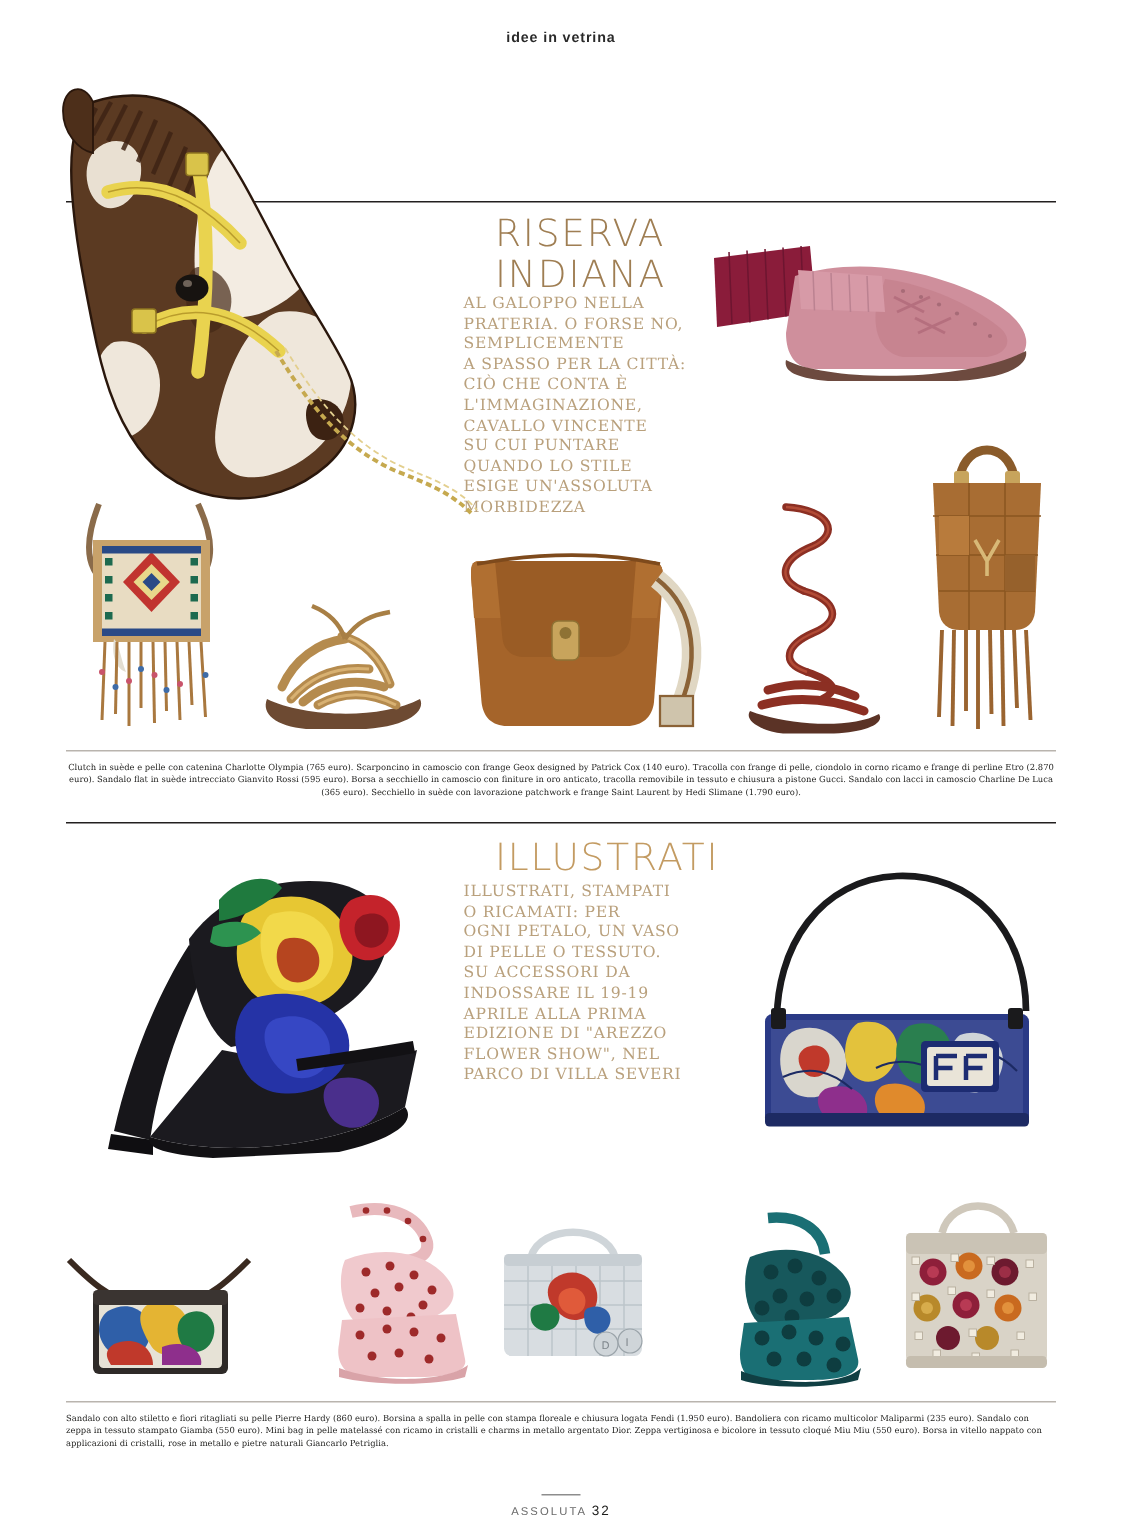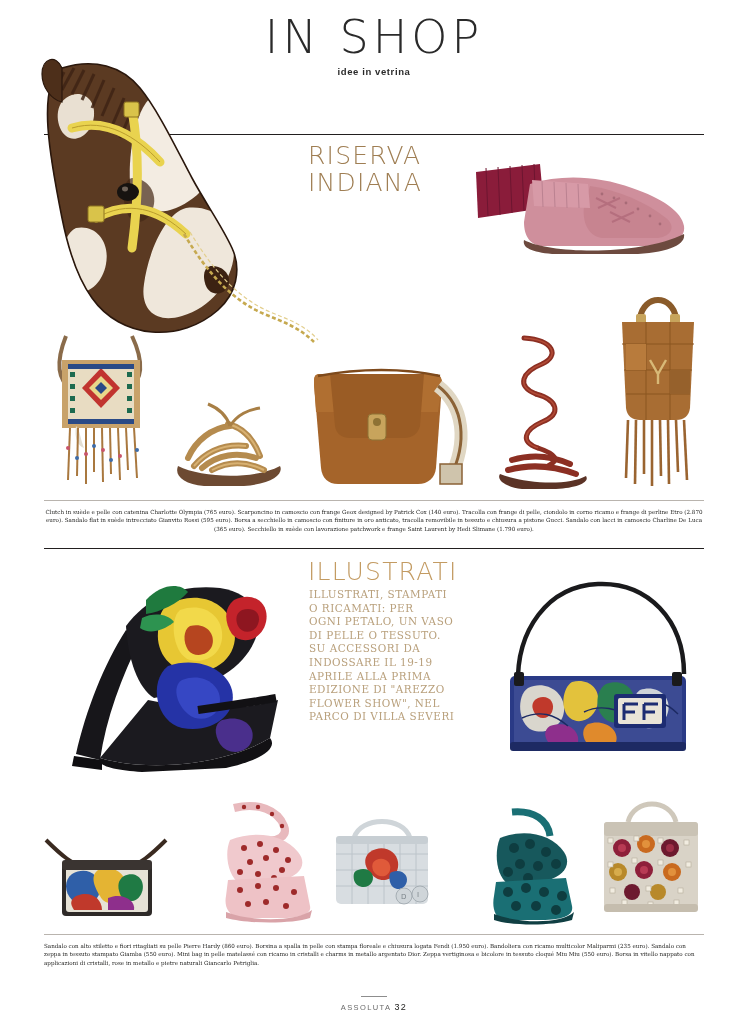--- a/index.html
+++ b/index.html
@@ -60,20 +60,21 @@
   
   .sec-title {
     position: absolute;
     font-family: "DejaVu Sans", sans-serif;
     font-weight: 300;
     font-size: 25px;
     line-height: 27px;
     letter-spacing: 1.2px;
     color: #9f7e53;
     white-space: pre-line;
+    margin-left: 22px;
   }
   .sec-title.flor { color: #c39b62; }
   .sec-body {
     position: absolute;
     font-family: "DejaVu Serif", serif;
     font-size: 10.4px;
     line-height: 13.6px;
     letter-spacing: 0.5px;
     color: #b9a07c;
     white-space: pre-line;
@@ -160,31 +161,41 @@
   .b5 { left: 588px; top: 792px; width: 122px; height: 134px; }
 
   svg { display: block; overflow: visible; }
 </style>
 </head>
 <body>
 
 <div class="page">
 
   <div class="masthead">
-    <h1>IN SHOP</h1>
     <div class="sub">idee in vetrina</div>
   </div>
 
   <div class="hrule" style="top:134px;"></div>
   <div class="hrule thin" style="top:500px;"></div>
   <div class="hrule" style="top:548px;"></div>
   <div class="hrule thin" style="top:934px;"></div>
 
   <div class="sec-title" style="left:308px; top:142px;">RISERVA
 INDIANA</div>
+  <div class="sec-body" style="left:309px; top:196px; width:160px;">AL GALOPPO NELLA
+PRATERIA. O FORSE NO,
+SEMPLICEMENTE
+A SPASSO PER LA CITTÀ:
+CIÒ CHE CONTA È
+L'IMMAGINAZIONE,
+CAVALLO VINCENTE
+SU CUI PUNTARE
+QUANDO LO STILE
+ESIGE UN'ASSOLUTA
+MORBIDEZZA</div>
 
   <div class="art horse">
     <svg width="258" height="290" viewBox="0 0 258 290">
       <defs>
         <clipPath id="headClip">
           <path d="M26 10 C58 0 86 8 104 30 C122 52 140 90 156 120
                    C170 146 186 168 196 190 C206 212 200 236 182 252
                    C164 268 140 276 116 274 C92 272 70 260 56 240
                    C40 218 32 190 26 160 C20 130 14 100 12 70
                    C10 40 14 18 26 10 Z"></path>

